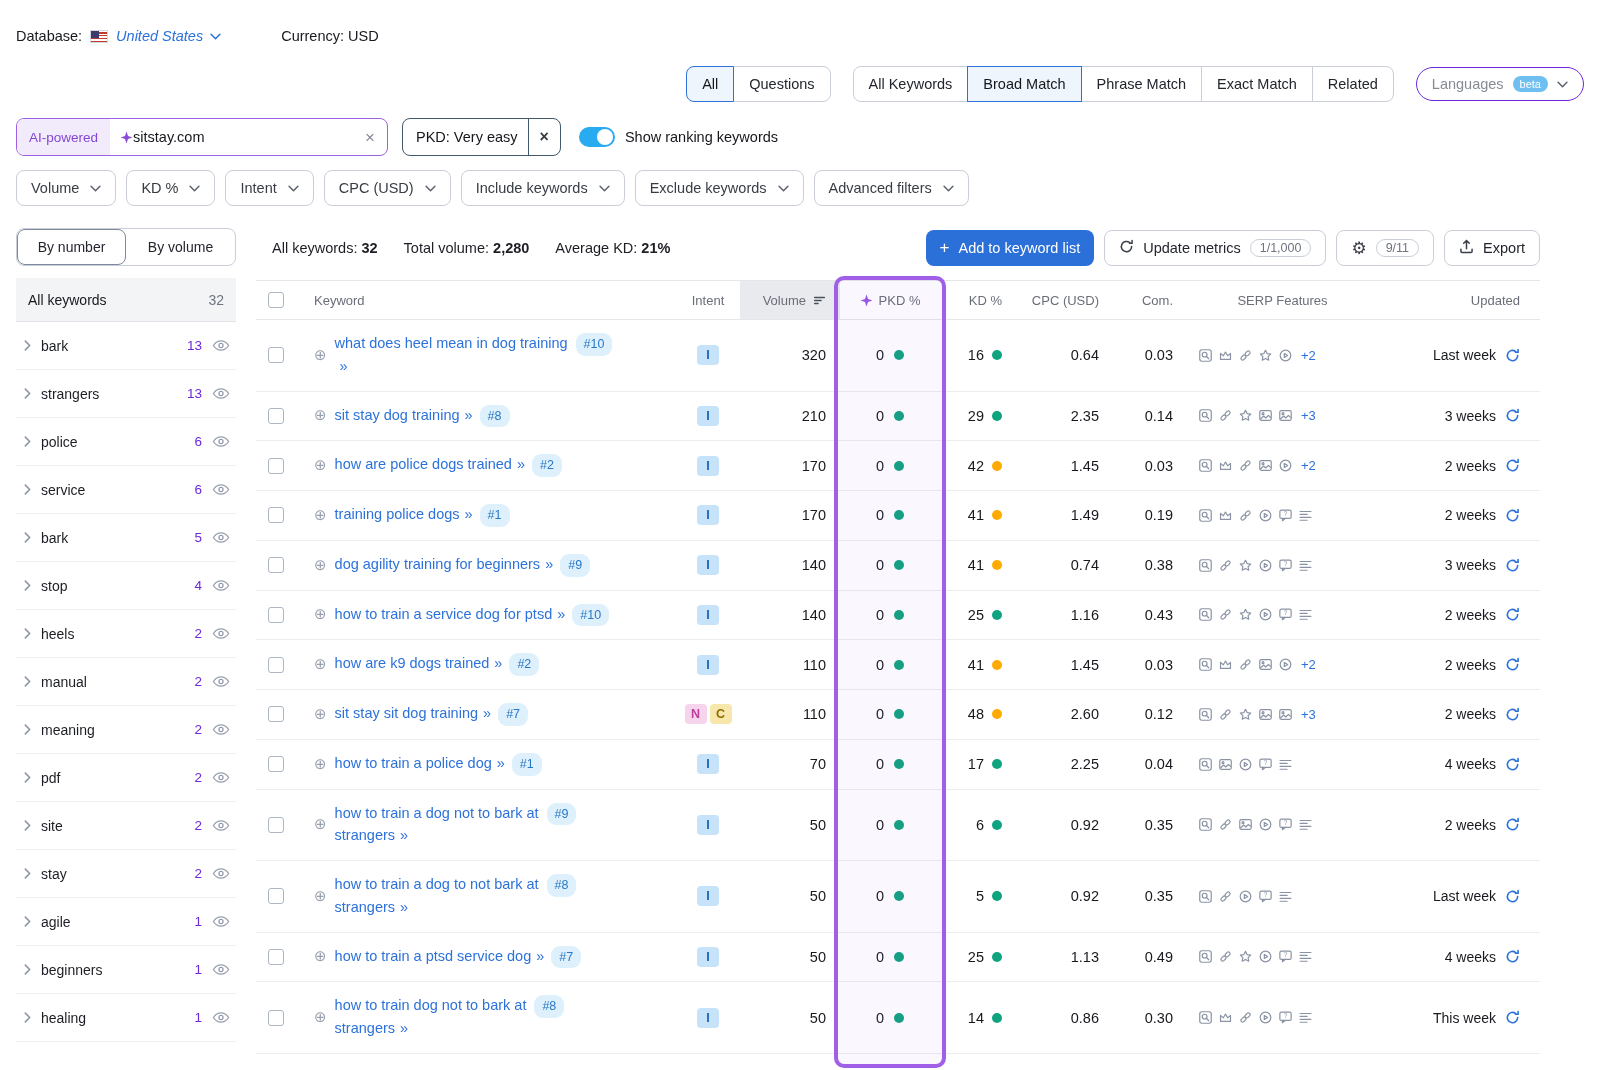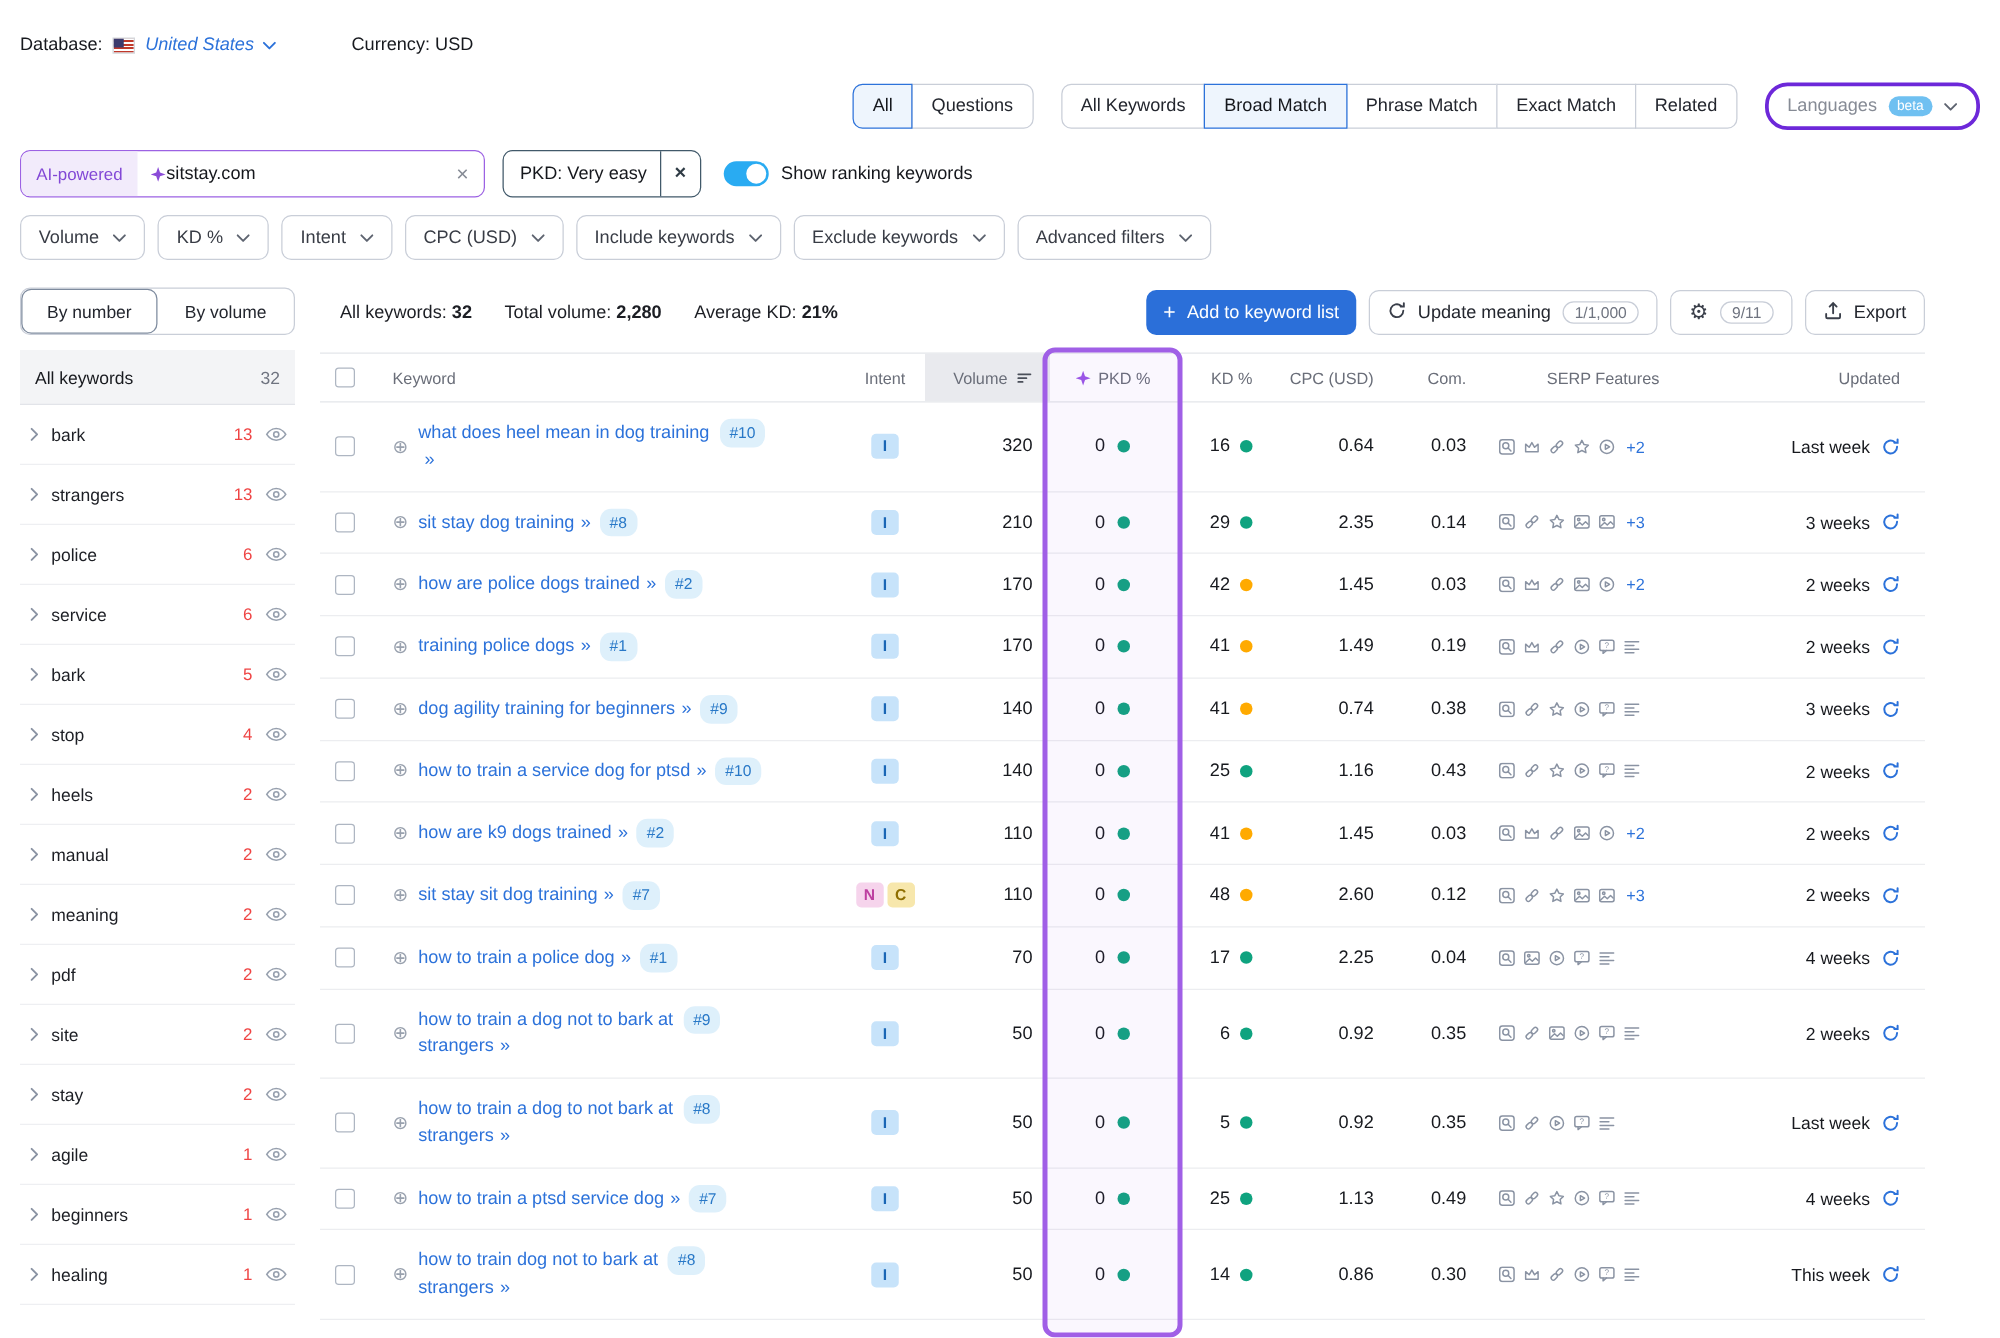--- a/index.html
+++ b/index.html
@@ -26,21 +26,21 @@
   .chev-blue { stroke: #2C72DA; }
 
   
   .tabs-row { display: flex; align-items: center; margin: 22px 16px 0 16px; gap: 22px; justify-content: flex-end; }
   .tab-group { display: flex; }
   .tab { height: 36px; padding: 0 15px; display: flex; align-items: center; background: #fff;
          border: 1px solid #C9CED8; margin-left: -1px; font-size: 14.5px; color: #23262E; cursor: pointer; }
   .tab:first-child { border-radius: 8px 0 0 8px; margin-left: 0; }
   .tab:last-child { border-radius: 0 8px 8px 0; }
   .tab.active { border-color: #2C72DA; background: #EEF5FD; color: #15171C; position: relative; z-index: 2; }
-  .lang-pill { height: 24px; border: 3px solid #6d28d9; border-radius: 18px; display: flex; align-items: center;
+  .lang-pill { height: 24px; border: 1px solid #6d28d9; border-radius: 18px; display: flex; align-items: center;
                gap: 9px; padding: 16px 15px; color: #868B95; font-size: 14.5px; cursor: pointer; }
   .beta-badge { background: #6FC0F1; color: #fff; font-size: 11px; border-radius: 9px; padding: 2px 7px; }
 
   
   .search-row { display: flex; align-items: center; margin: 16px 16px 0 16px; gap: 14px; }
   .ai-search { display: flex; align-items: center; height: 38px; border: 1.5px solid #9C62E3; border-radius: 8px;
                overflow: hidden; width: 372px; background: #fff; }
   .ai-chip { height: 100%; background: #F2EBFB; color: #8247D6; font-size: 13.5px; display: flex;
              align-items: center; padding: 0 12px; margin-right: 10px; white-space: nowrap; }
   .sparkle { width: 13px; height: 13px; display: inline-flex; }
@@ -70,21 +70,21 @@
   .seg-btn { flex: 1; display: flex; align-items: center; justify-content: center; font-size: 14px; color: #23262E; cursor: pointer; }
   .seg-btn.active { outline: 1px solid #7E8B9E; outline-offset: -1px; border-radius: 8px; background: #fff; }
   .all-row { margin-top: 12px; height: 44px; display: flex; align-items: center; padding: 0 12px;
              background: #F3F4F6; border-bottom: 1px solid #E2E4E9; font-size: 14px; cursor: pointer; }
   .all-label { flex: 1; color: #17191E; }
   .all-count { color: #6F7480; }
   .sg-row { display: flex; align-items: center; height: 48px; border-bottom: 1px solid #EEEFF2;
             gap: 10px; padding: 0 6px 0 8px; cursor: pointer; }
   .sg-chev svg { width: 7px; height: 11px; fill: none; stroke: #8A93A3; stroke-width: 1.4; stroke-linecap: round; stroke-linejoin: round; }
   .sg-label { flex: 1; color: #1C1E24; font-size: 14px; }
-  .sg-count { color: #ef4444; font-size: 13.5px; }
+  .sg-count { color: #6d28d9; font-size: 13.5px; }
   .sg-eye { display: inline-flex; }
   .sg-eye svg { width: 18px; height: 13px; fill: none; stroke: #97A0AE; stroke-width: 1.2; }
 
   
   .toolbar { display: flex; align-items: center; padding: 2px 0 14px 16px; }
   .stats { display: flex; align-items: center; gap: 26px; font-size: 14.5px; color: #1C1E24; }
   .stat b { font-weight: 700; }
   .actions { margin-left: auto; display: flex; align-items: center; gap: 10px; }
   .btn { height: 36px; border-radius: 8px; display: inline-flex; align-items: center; gap: 9px;
          padding: 0 14px; font-size: 14.5px; cursor: pointer; border: none; font-family: inherit; }
@@ -476,21 +476,21 @@
         <div class="actions">
           <button class="btn btn-primary">
               <span class="plus-w">+</span>
               <span>Add to keyword list</span>
             </button>
           <button class="btn btn-sec">
               <span class="tool-ico"><svg viewBox="0 0 14 14">
                   <path d="M11.8 7A4.8 4.8 0 1 1 10 3.3"></path>
                   <path d="M12.2 1.5v2.4H9.8"></path>
                 </svg></span>
-              <span>Update meaning</span>
+              <span>Update metrics</span>
               <span class="pill">1/1,000</span>
             </button>
           <button class="btn btn-sec">
               <span class="gear">⚙</span>
               <span class="pill">9/11</span>
             </button>
           <button class="btn btn-sec">
               <span class="tool-ico"><svg viewBox="0 0 14 14">
                   <path d="M7 9V1.8M4.4 4L7 1.4 9.6 4"></path>
                   <path d="M1.8 9.5v2.2a1 1 0 0 0 1 1h8.4a1 1 0 0 0 1-1V9.5"></path>

